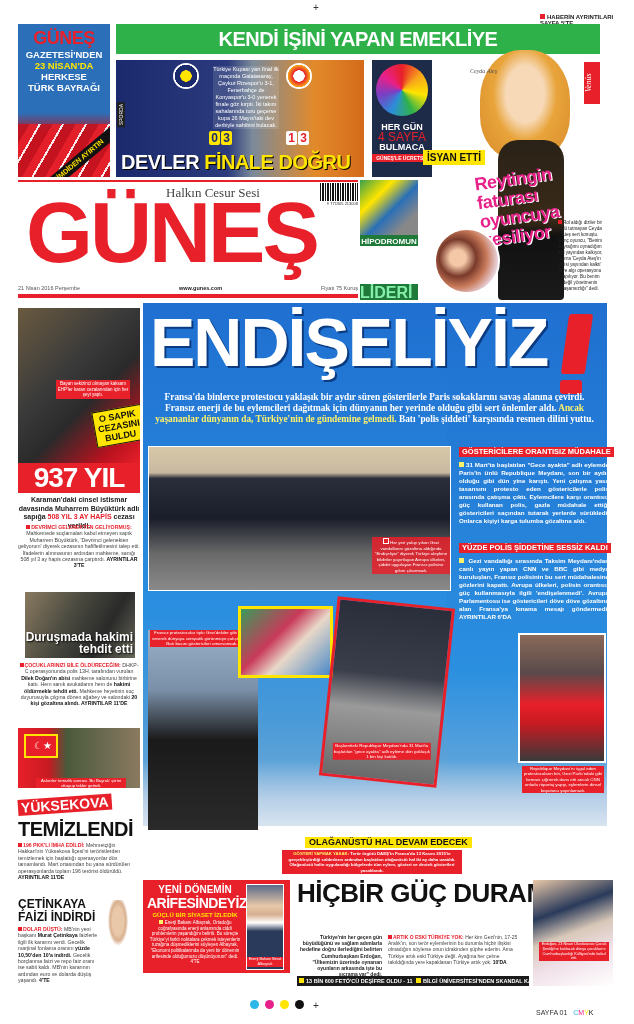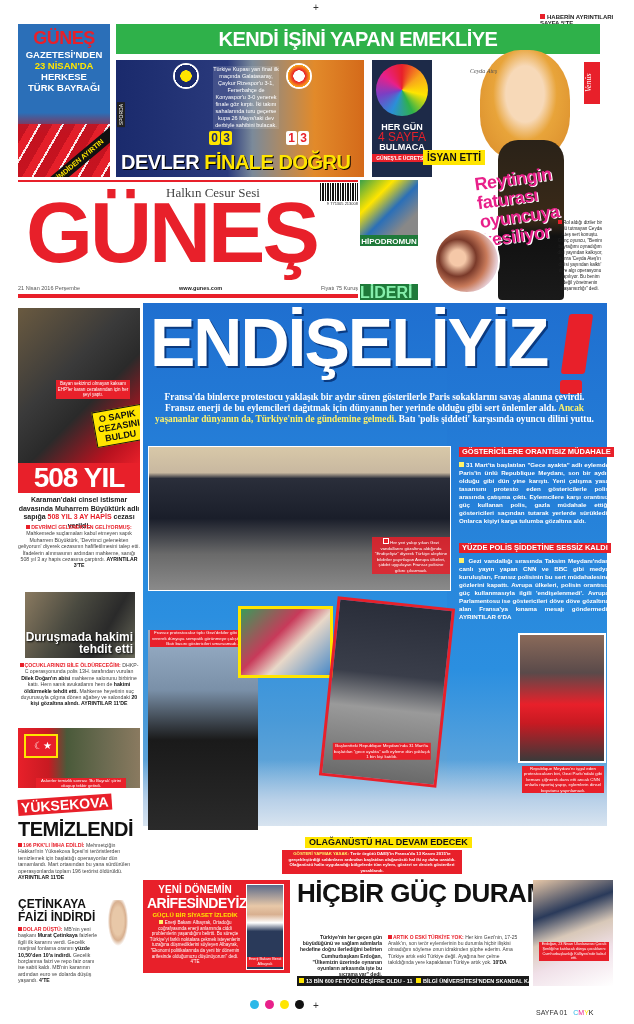--- a/index.html
+++ b/index.html
@@ -242,21 +242,21 @@
   <span>21 Nisan 2016 Perşembe</span>
   <span class="url">www.gunes.com</span>
   <span>Fiyatı 75 Kuruş</span>
 </div>
 <div id="mast-rule-bottom" class="abs"></div>
 
 <div id="left-photo1" class="abs">
   <div class="cap">Bayan sekizinci olmayan kaksam EHP'ler kararı cezalarından için her şeyi yaptı.</div>
   <div class="stamp">O SAPIK CEZASINI BULDU</div>
 </div>
-<div id="left-508" class="abs">508 YIL</div>
+<div id="left-508" class="abs">937 YIL</div>
 <div id="left-508-lead" class="abs">
   <span>Karaman'daki cinsel istismar davasında Muharrem Büyüktürk adlı sapığa</span>
   <span class="red">508 YIL 3 AY HAPİS</span>
   <span>cezası verildi.</span>
 </div>
 <div id="left-508-body" class="abs body-txt">
   <span class="kick">DEVRİMCİ GELENEKTEN GELİYORMUŞ:</span>
   <span>Mahkemede suçlamaları kabul etmeyen sapık Muharrem Büyüktürk, 'Devrimci gelenekten geliyorum' diyerek cezasının hafifletilmesini talep etti. İfadelerin alınmasının ardından mahkeme, sanığı 508 yıl 3 ay hapis cezasına çarptırdı.</span>
   <span class="more">AYRINTILAR 3'TE</span>
 </div>
@@ -300,21 +300,21 @@
 </div>
 
 <div id="main" class="abs"></div>
 <div id="main-right" class="abs"></div>
 <div id="main-title" class="abs">ENDİŞELİYİZ</div>
 <div id="main-excl" class="abs"></div>
 <div id="main-excl-dot" class="abs"></div>
 <div id="main-lead" class="abs">
   <span>Fransa'da binlerce protestocu yaklaşık bir aydır süren gösterilerle Paris sokaklarını savaş alanına çevirdi. Fransız enerji de bu eylemcileri dağıtmak için dünyanın her yerinde olduğu gibi sert önlemler aldı.</span>
   <span class="hl">Ancak yaşananlar dünyanın da, Türkiye'nin de gündemine gelmedi.</span>
-  <span>Batı 'polis şiddeti' karşısında oyuncu dilini yuttu.</span>
+  <span>Batı 'polis şiddeti' karşısında resmen dilini yuttu.</span>
 </div>
 
 <div id="main-photo" class="abs">
   <div class="cap">Her yeri yakıp yıkan Gezi vandallarını gözaltına aldığında "Endişeliyiz" diyerek Türkiye aleyhine bildiriler yayınlayan Avrupa ülkeleri, şiddet uygulayan Fransız polisine gıkını çıkarmadı.</div>
 </div>
 <div id="fog" class="abs"></div>
 <div id="main-photo2" class="abs">
   <div class="cap">Fransız protestocular tıpkı Gezi'dekiler gibi pazlar vererek dünyaya sempatik görünmeye çalıştı ancak Batı basını göstericileri umursamadı.</div>
 </div>
 <div id="main-photo3" class="abs"></div>

